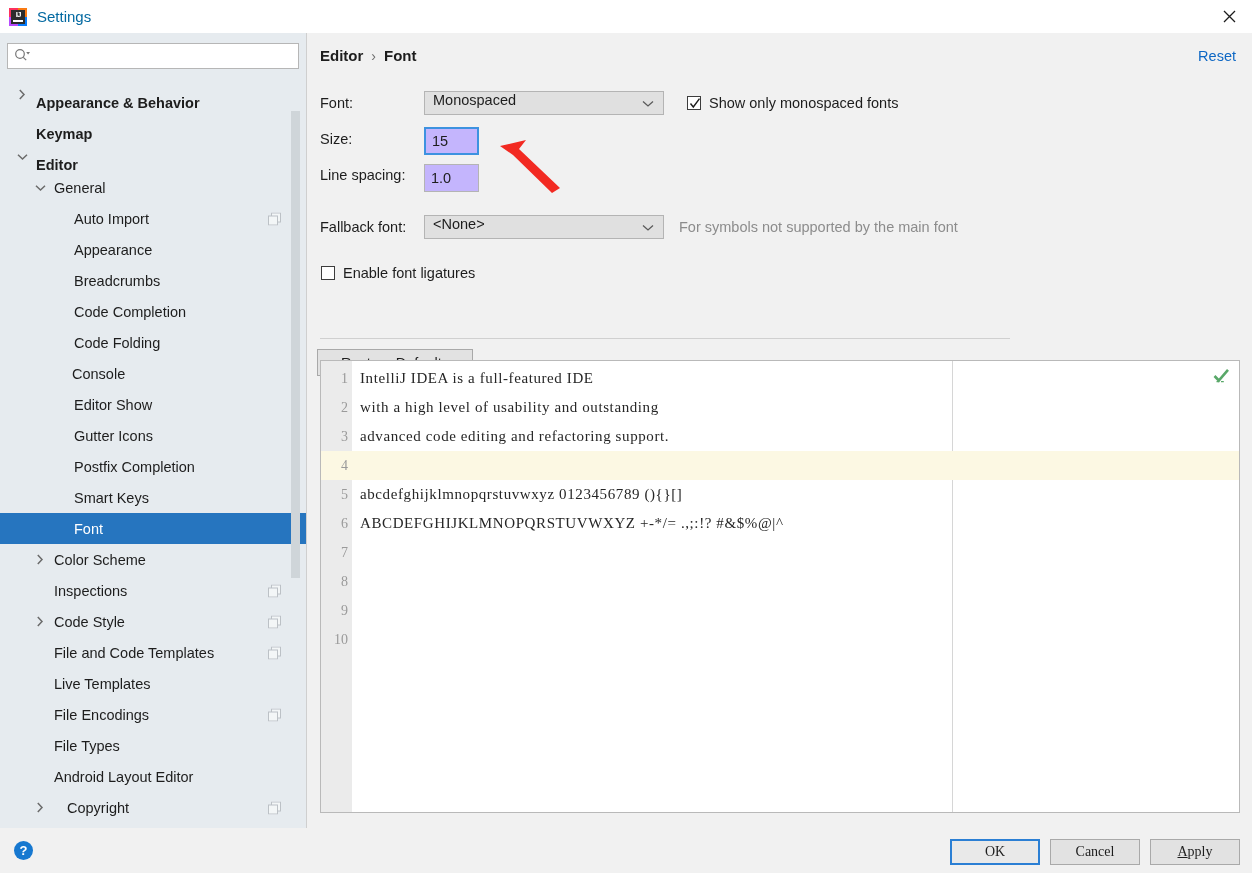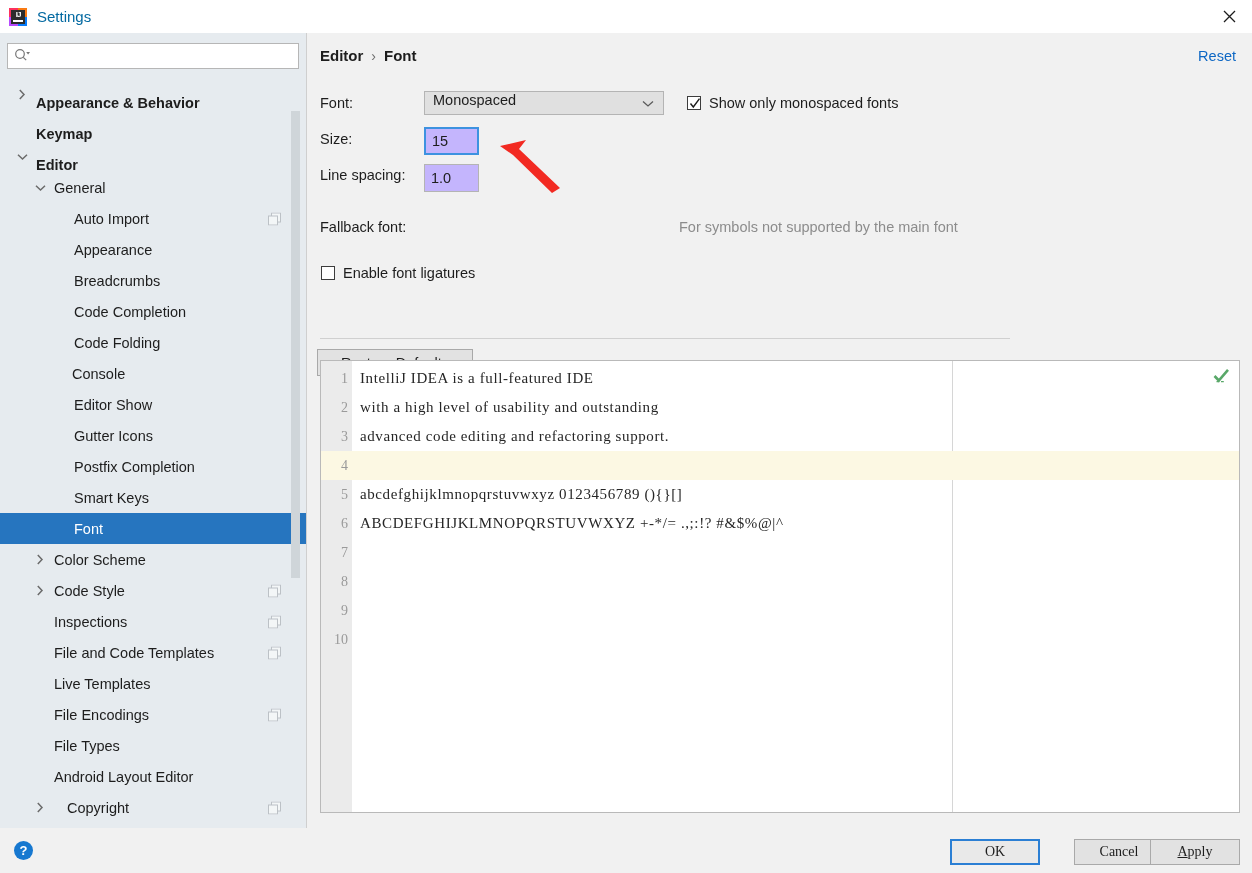--- a/index.html
+++ b/index.html
@@ -198,21 +198,21 @@
     cursor:default;
   }
   .dlg-btn{
     position:absolute; top:11px; height:26px; width:90px;
     background:#e2e2e2; border:1px solid #a9a9a9;
     font-family:Liberation Serif, serif; font-size:14px;
     color:#1d1d1d; cursor:default;
   }
   .dlg-btn.default{ border:2px solid #2b7fd4; background:#e9e9e9; }
   #btn-ok{ left:950px; }
-  #btn-cancel{ left:1050px;margin-left:24px; }
+  #btn-cancel{ left:1050px; }
   #btn-apply{ left:1150px; width:90px; }
   #btn-apply u{ text-decoration:underline; }
 
   
   #red-arrow{
     position:absolute; left:498px; top:138px; pointer-events:none;
   }
 </style>
 </head>
 <body>
@@ -374,38 +374,38 @@
       </div>
       <div class="tree-row">
         <span class="tree-arrow" style="margin-left: 32px;">
           <svg width="8" height="11" viewBox="0 0 8 11">
             <path d="M1.8 1 L6 5.5 L1.8 10" stroke="#6b6b6b" stroke-width="1.5" fill="none"></path>
           </svg>
         </span>
         <span class="tree-label" style="margin-left: 6px;">Color Scheme</span>
       </div>
       <div class="tree-row">
-        <span class="tree-arrow" style="margin-left: 32px;">
-          <svg width="8" height="11" viewBox="0 0 8 11">
-            <path d="M1.8 1 L6 5.5 L1.8 10" stroke="#6b6b6b" stroke-width="1.5" fill="none"></path>
-          </svg>
-        </span>
-        <span class="tree-label" style="margin-left: 6px;">Code Style</span>
+        <span class="tree-arrow blank" style="margin-left: 32px;">
+          <svg width="8" height="11" viewBox="0 0 8 11">
+            <path d="M1.8 1 L6 5.5 L1.8 10" stroke="#6b6b6b" stroke-width="1.5" fill="none"></path>
+          </svg>
+        </span>
+        <span class="tree-label" style="margin-left: 6px;">Inspections</span>
         <span class="copy-badge"><svg width="13" height="13" viewBox="0 0 13 13">
             <rect x="3.5" y="0.5" width="9" height="9" stroke="#9aa0a6" fill="#fff"></rect>
             <rect x="0.5" y="3.5" width="9" height="9" stroke="#9aa0a6" fill="#fff"></rect>
           </svg></span>
       </div>
       <div class="tree-row">
-        <span class="tree-arrow blank" style="margin-left: 32px;">
-          <svg width="8" height="11" viewBox="0 0 8 11">
-            <path d="M1.8 1 L6 5.5 L1.8 10" stroke="#6b6b6b" stroke-width="1.5" fill="none"></path>
-          </svg>
-        </span>
-        <span class="tree-label" style="margin-left: 6px;">Inspections</span>
+        <span class="tree-arrow" style="margin-left: 32px;">
+          <svg width="8" height="11" viewBox="0 0 8 11">
+            <path d="M1.8 1 L6 5.5 L1.8 10" stroke="#6b6b6b" stroke-width="1.5" fill="none"></path>
+          </svg>
+        </span>
+        <span class="tree-label" style="margin-left: 6px;">Code Style</span>
         <span class="copy-badge"><svg width="13" height="13" viewBox="0 0 13 13">
             <rect x="3.5" y="0.5" width="9" height="9" stroke="#9aa0a6" fill="#fff"></rect>
             <rect x="0.5" y="3.5" width="9" height="9" stroke="#9aa0a6" fill="#fff"></rect>
           </svg></span>
       </div>
       <div class="tree-row">
         <span class="tree-arrow blank" style="margin-left: 32px;">
           <svg width="8" height="11" viewBox="0 0 8 11">
             <path d="M1.8 1 L6 5.5 L1.8 10" stroke="#6b6b6b" stroke-width="1.5" fill="none"></path>
           </svg>
@@ -505,20 +505,28 @@
   <div class="txtfield focused" style="left:117px; top:94px; width:55px;">
     <span class="val">15</span>
   </div>
 
   <div class="form-label" style="left:13px; top:134px;">Line spacing:</div>
   <div class="txtfield" style="left:117px; top:131px; width:55px;">
     <span class="val">1.0</span>
   </div>
 
   <div class="form-label" style="left:13px; top:186px;">Fallback font:</div>
+  <div class="combo" style="left:117px; top:182px; width:240px;">
+    <span class="val">&lt;None&gt;</span>
+    <span class="chev">
+      <svg width="12" height="8" viewBox="0 0 12 8">
+        <path d="M1 1.5 L6 6 L11 1.5" stroke="#5a5a5a" stroke-width="1.3" fill="none"></path>
+      </svg>
+    </span>
+  </div>
   <div id="fallback-hint" style="left:372px; top:186px;">For symbols not supported by the main font</div>
 
   <div class="cbx-row" style="left:14px; top:232px;">
     <span class="cbx"></span>
     <span class="cbx-label">Enable font ligatures</span>
   </div>
 
   <div id="hr-sep"></div>
 
   <button id="restore-btn">Restore Defaults</button>

